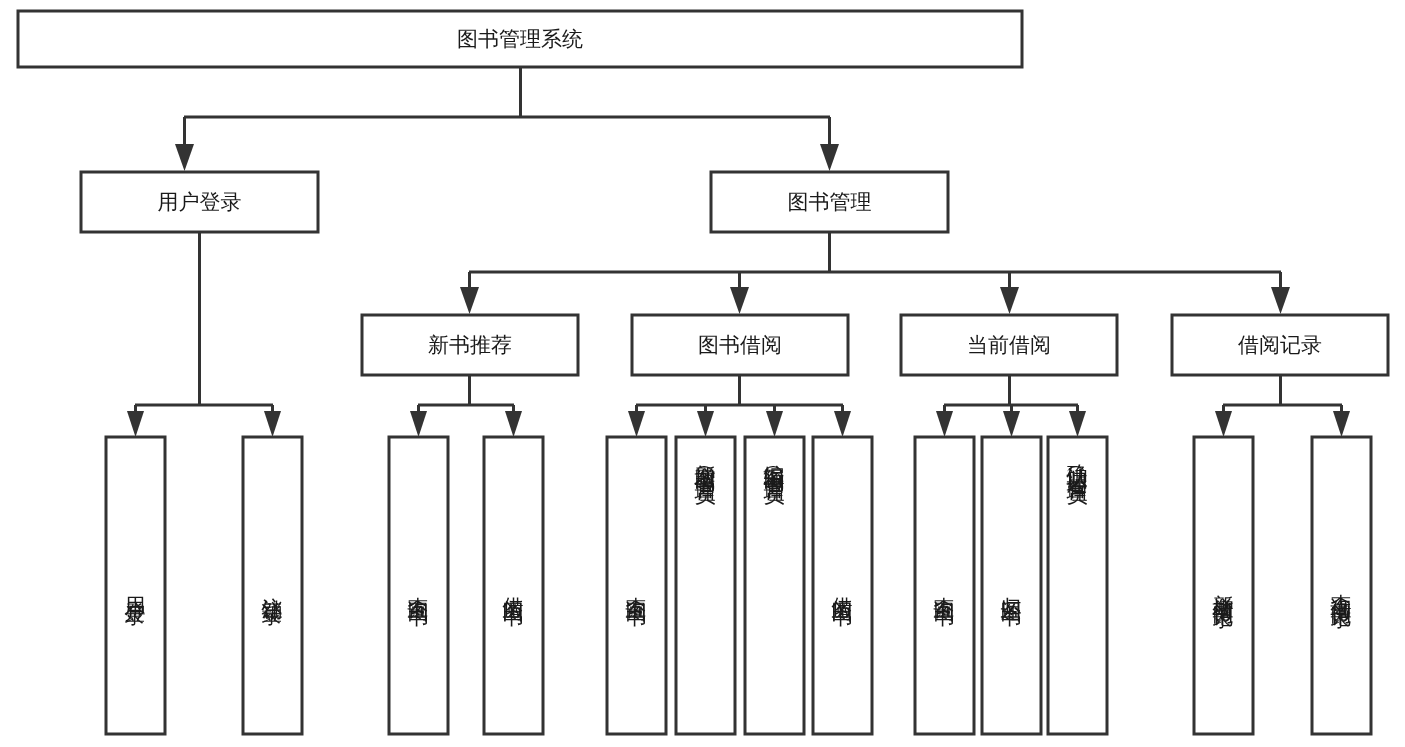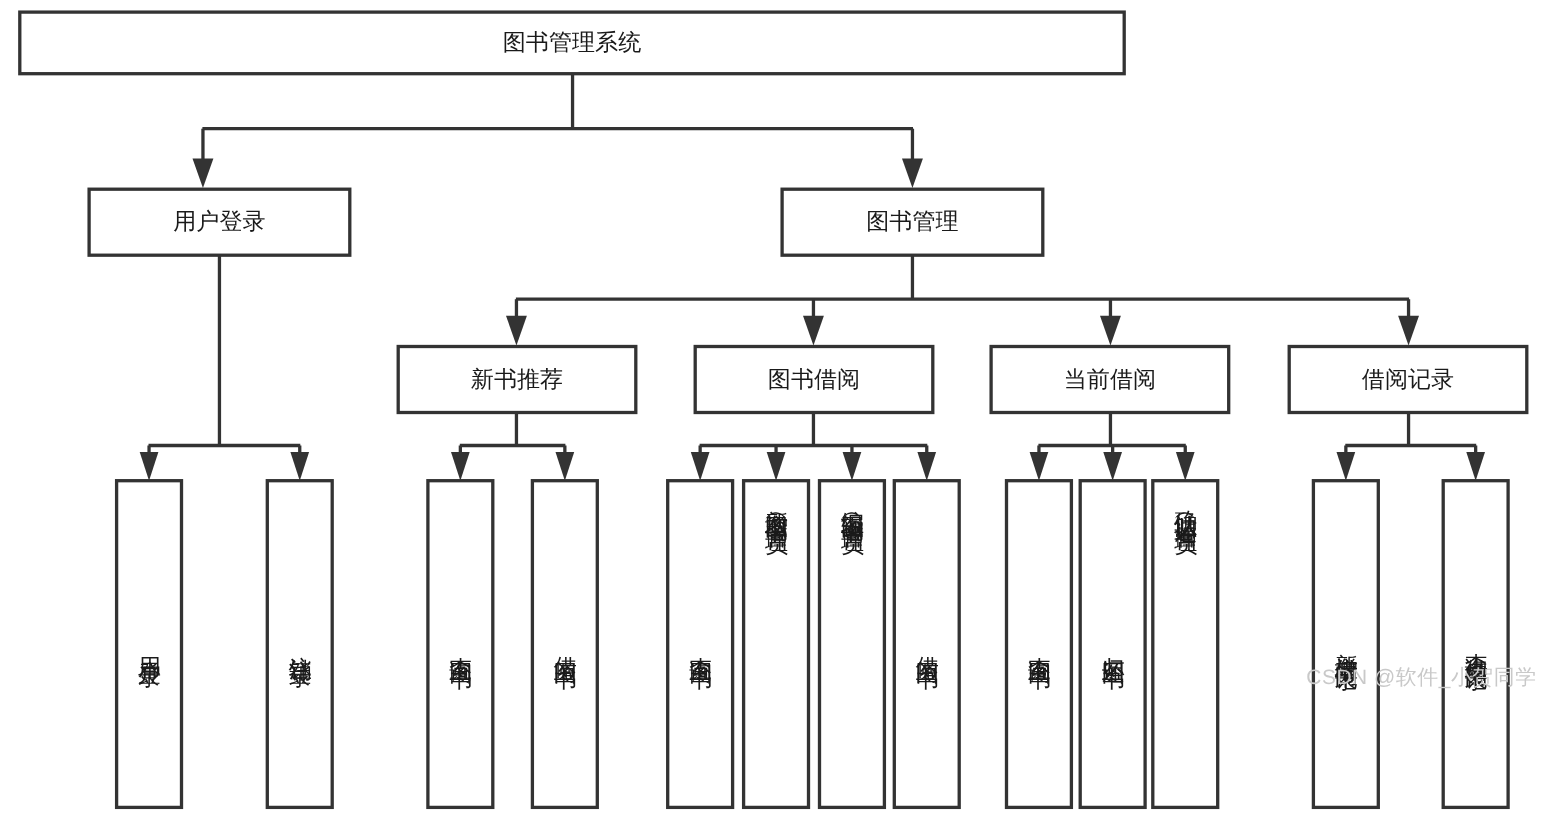--- a/index.html
+++ b/index.html
@@ -223,15 +223,14 @@
   <div class="leaf-label" style="left:745px; top:437px; width:59px; height:297px; justify-content:flex-start; padding-top:10px;">编辑图书（管理员）</div>
   <div class="leaf-label" style="left:813px; top:437px; width:59px; height:297px;">借阅图书</div>
 
   <div class="leaf-label" style="left:915px; top:437px; width:59px; height:297px;">查询图书</div>
   <div class="leaf-label" style="left:982px; top:437px; width:59px; height:297px;">归还图书</div>
   <div class="leaf-label" style="left:1048px; top:437px; width:59px; height:297px; justify-content:flex-start; padding-top:10px;">确认归还（管理员）</div>
 
   <div class="leaf-label" style="left:1194px; top:437px; width:59px; height:297px;">新增借阅记录</div>
   <div class="leaf-label" style="left:1312px; top:437px; width:59px; height:297px;">查询借阅记录</div>
 
-  <div class="watermark">CSDN @软件_小贺同学</div>
 
 </div>
 
 </body></html>

